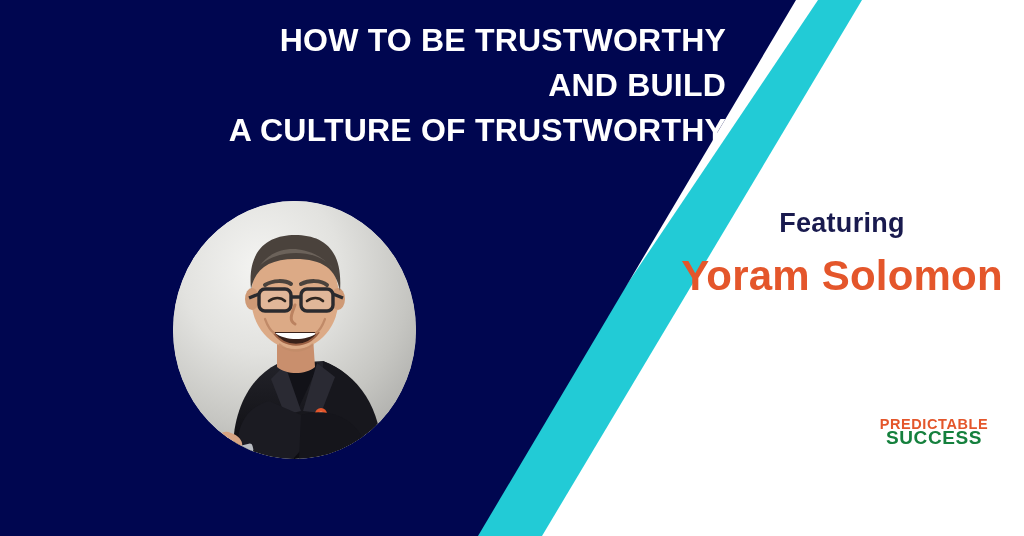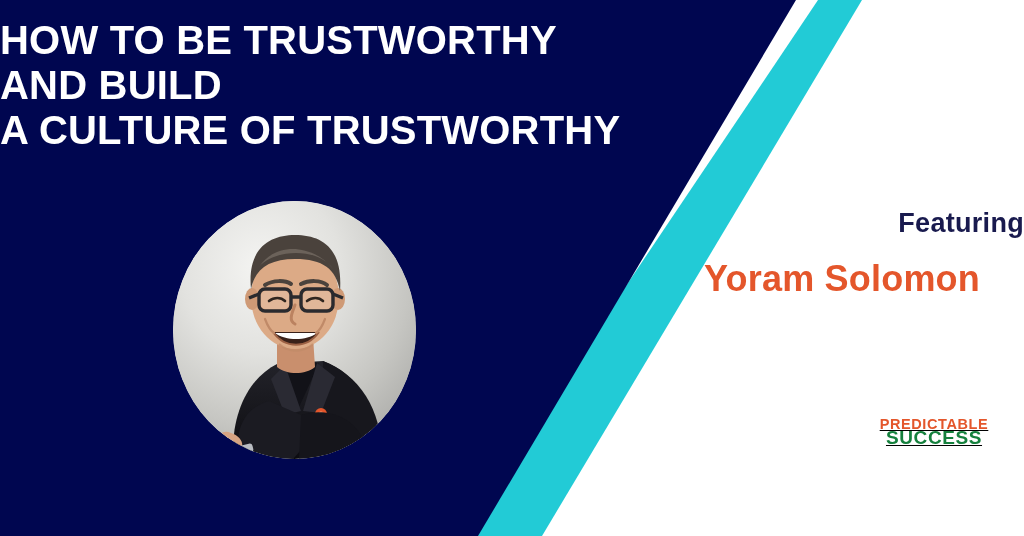--- a/index.html
+++ b/index.html
@@ -34,24 +34,24 @@
     background: #000650;
     clip-path: polygon(0px 0px, 796px 0px, 478px 536px, 0px 536px);
   }
 
   
   .title-block {
     position: absolute;
     left: 0;
     top: 18px;
     width: 726px;
-    text-align: left;
+    text-align: right;
     color: #ffffff;
     font-weight: 700;
-    font-size: 40px;
+    font-size: 32px;
     line-height: 45px;
     letter-spacing: 0.2px;
   }
   .title-line { display: block; white-space: nowrap; }
 
   
   .portrait {
     position: absolute;
     left: 173px;
     top: 201px;
@@ -62,47 +62,46 @@
     background: radial-gradient(ellipse at 38% 28%, #f2f2f0 0%, #e3e3e0 38%, #c9c9c5 72%, #b4b4b0 100%);
   }
   .portrait-svg { display: block; width: 100%; height: 100%; }
 
   
   .featuring {
     position: absolute;
     left: 660px;
     top: 208px;
     width: 364px;
-    text-align: right;
+    text-align: center;
     color: #191a4e;
     font-weight: 700;
     font-size: 27px;
     letter-spacing: 0.3px;
   }
   .speaker-name {
     position: absolute;
     left: 660px;
-    top: 258px;
+    top: 252px;
     width: 364px;
     text-align: center;
     color: #e4562b;
     font-weight: 700;
-    font-size: 36px;
+    font-size: 42px;
     letter-spacing: 0.2px;
   }
 
   
   .logo {
     position: absolute;
     left: 866px;
     top: 416px;
     width: 136px;
     height: 116px;
     text-align: center;
-    text-decoration: underline;
   }
   .logo-top {
     color: #e4562b;
     font-weight: 700;
     font-size: 14.5px;
     letter-spacing: 0.6px;
     line-height: 16px;
   }
   .logo-mid {
     position: relative;

